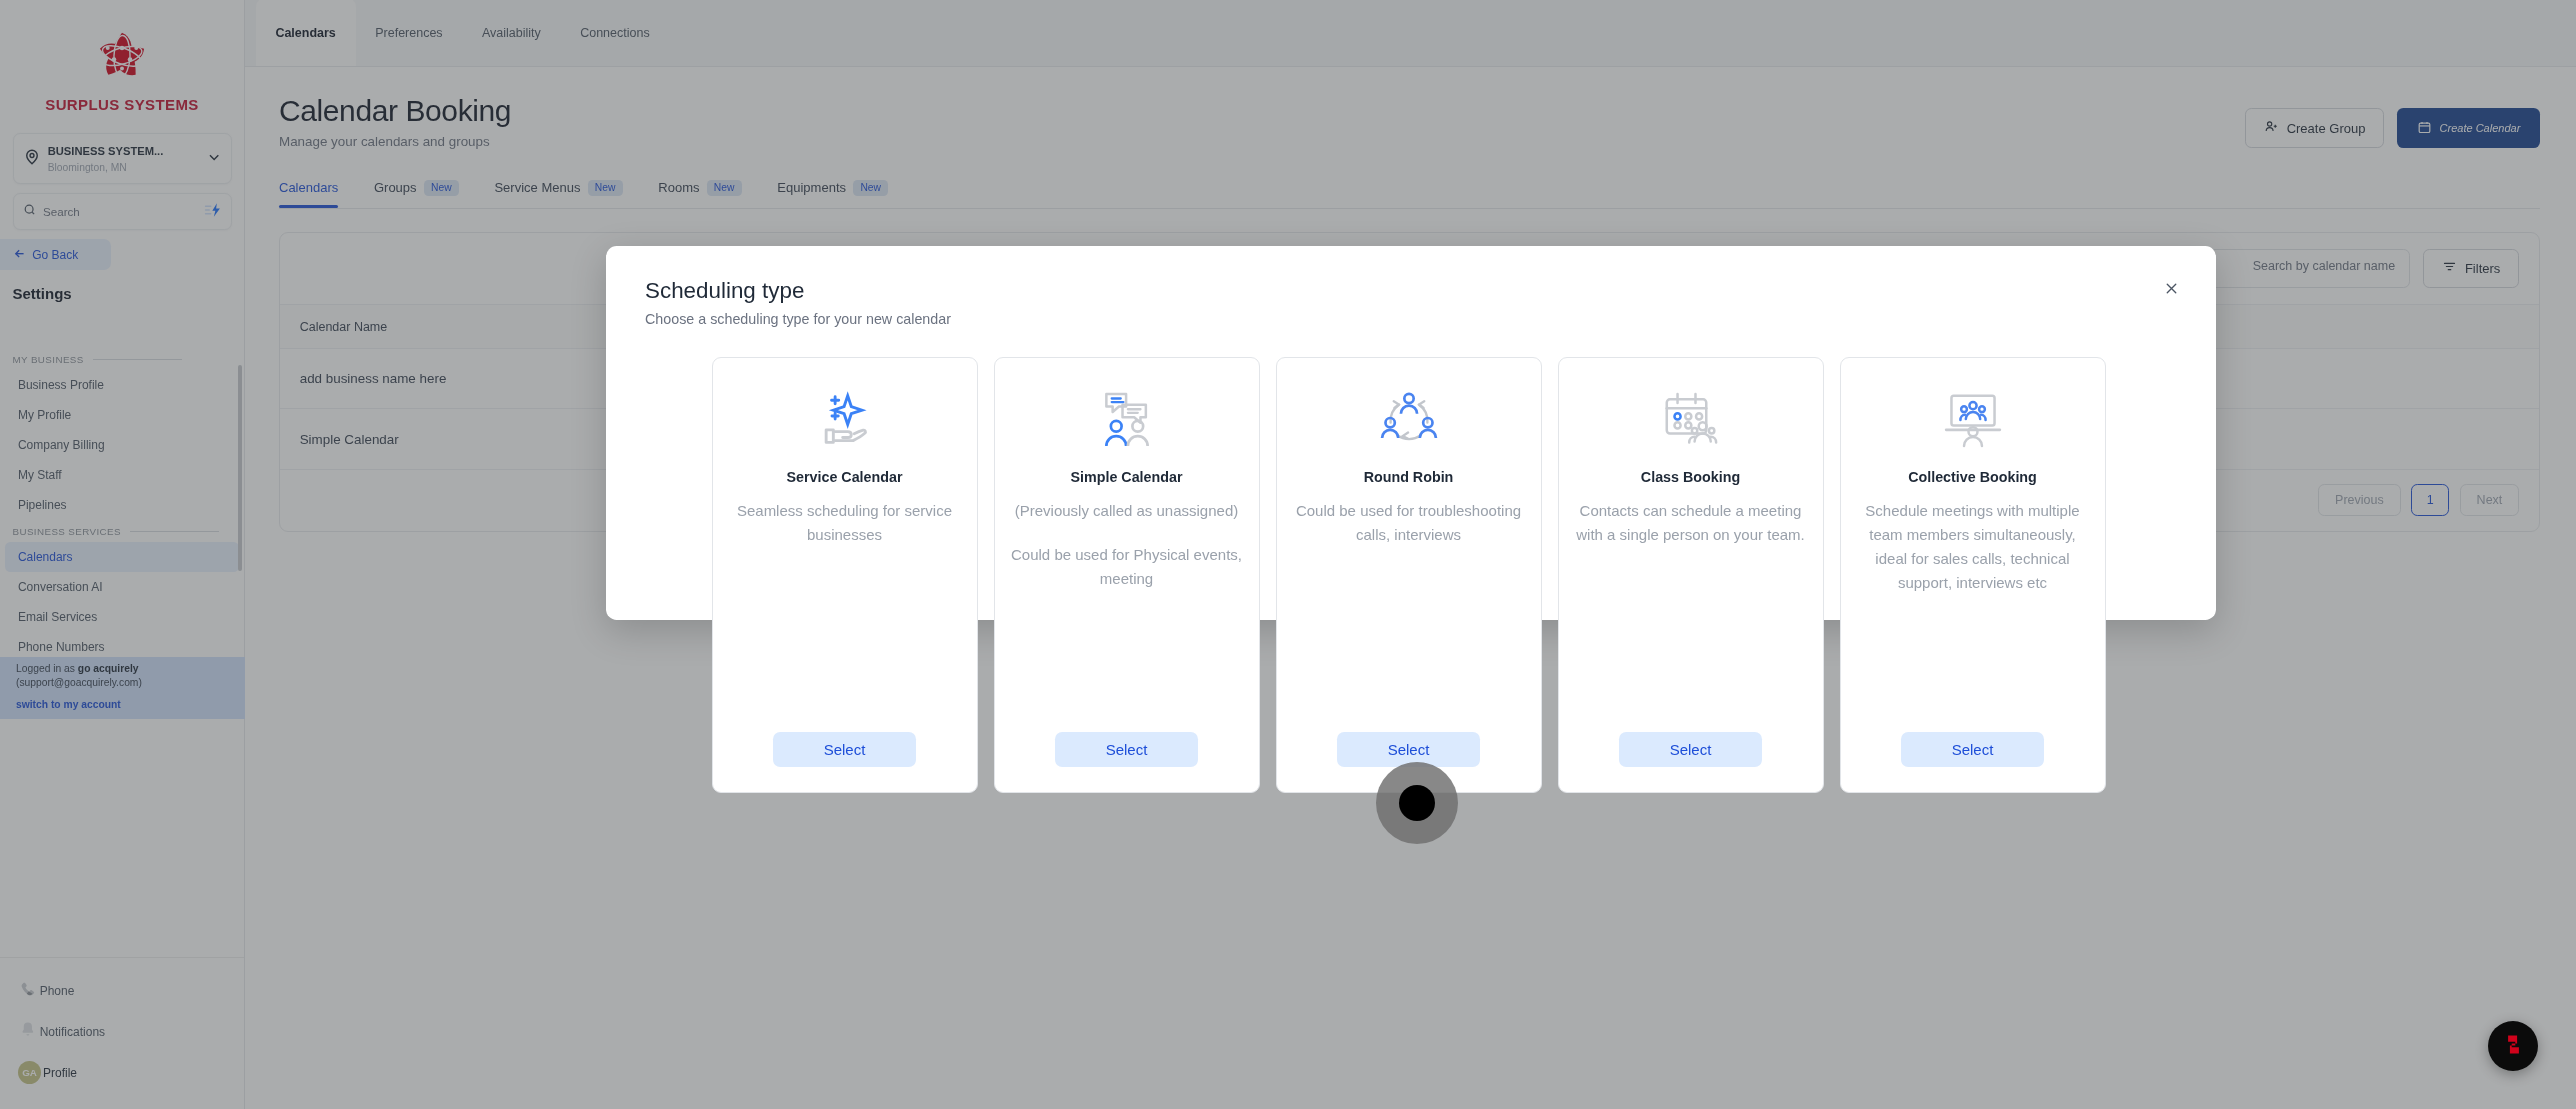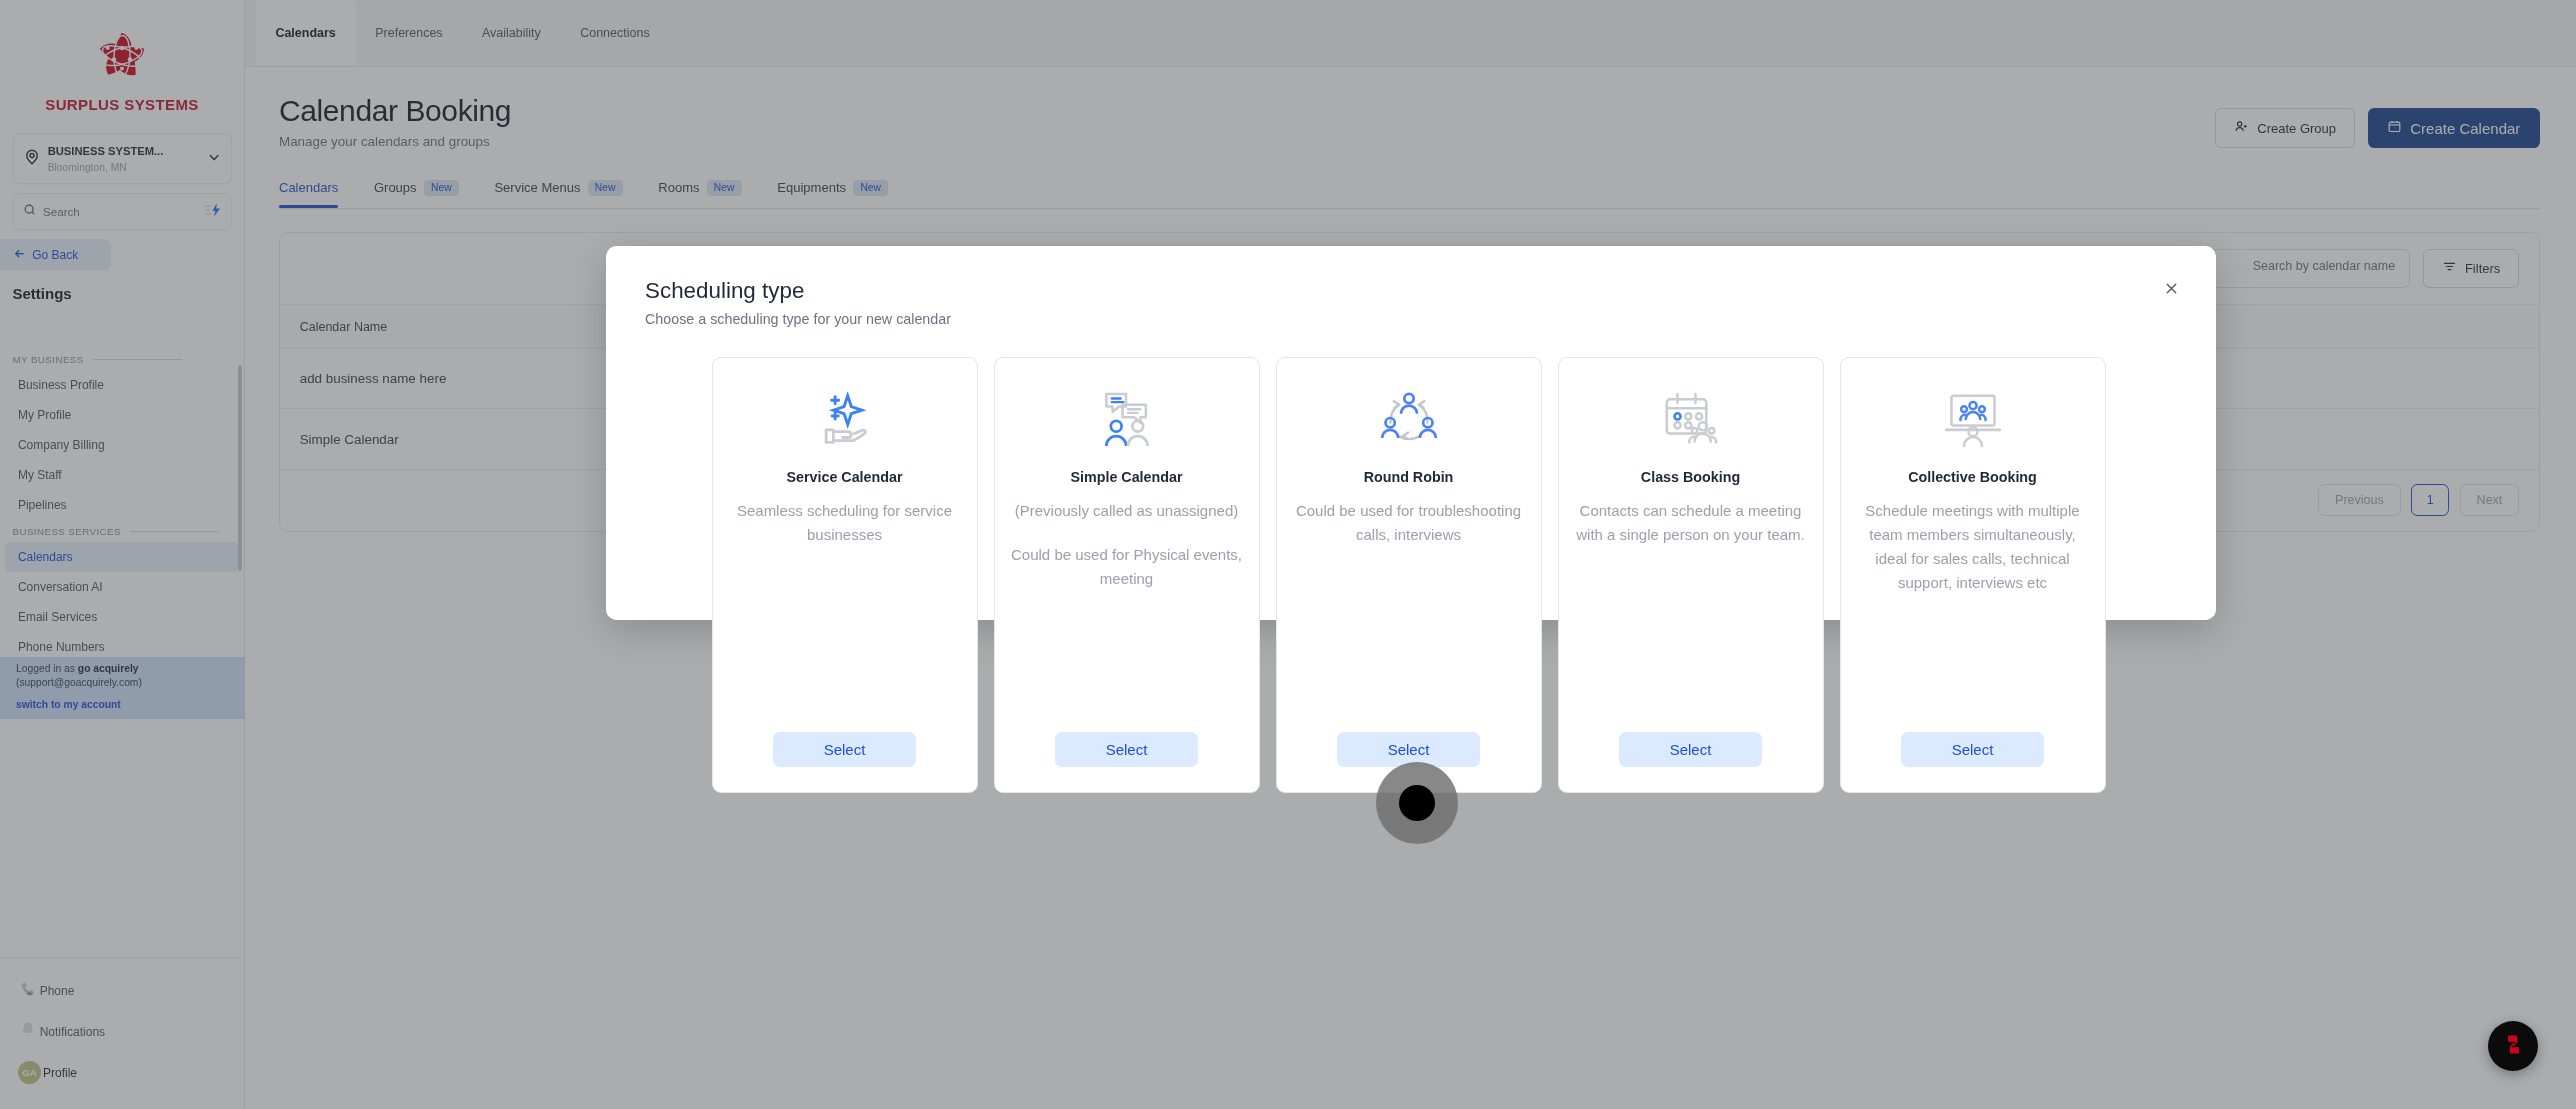--- a/index.html
+++ b/index.html
@@ -107,21 +107,21 @@
   .page-sub { font-size: 13.4px; color: #6b7280; margin-top: 6.3px; }
   .head-actions { display: flex; gap: 12.5px; margin-top: 14.3px; }
   .btn-outline {
     display: flex; align-items: center; gap: 8px;
     padding: 9.8px 18px; border: 0.9px solid #d4d7dd; border-radius: 6.3px;
     background: #fff; font-size: 13px; color: #1f2937;
   }
   .btn-primary {
     display: flex; align-items: center; gap: 8px;
     padding: 10.7px 19.7px; border-radius: 6.3px;
-    background: #16408f; color: #ffffff; font-size: 15px; font-weight: 500;
+    background: #16408f; color: #ffffff; font-size: 11px; font-weight: 500; font-style: italic;
   }
 
   .tabs2 { display: flex; align-items: center; gap: 0; padding: 21.5px 0 0 34px; position: relative; }
   .tab2 {
     position: relative; padding: 9px 16px 12.5px 0; margin-right: 19.7px;
     font-size: 13px; color: #374151; display: flex; align-items: center; gap: 7.2px;
   }
   .tab2.active { color: #1d4ed8; font-weight: 500; }
   .tab2.active::after {
     content: ""; position: absolute; left: 0; right: 16px; bottom: 0; height: 2.7px; background: #1d4ed8; border-radius: 1.8px;

